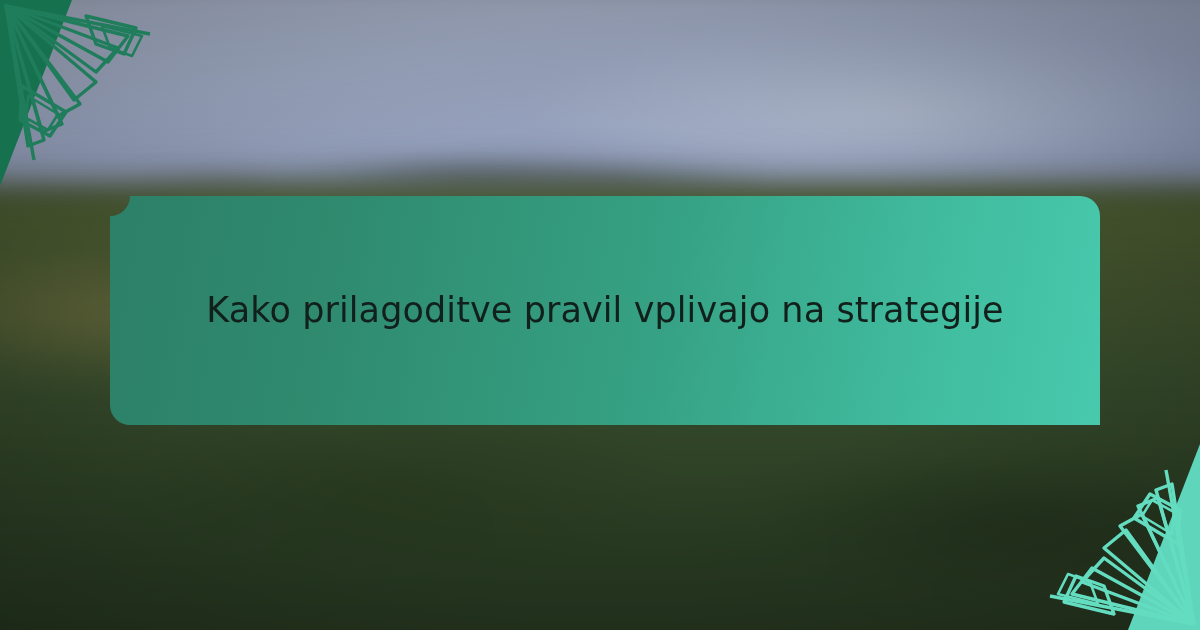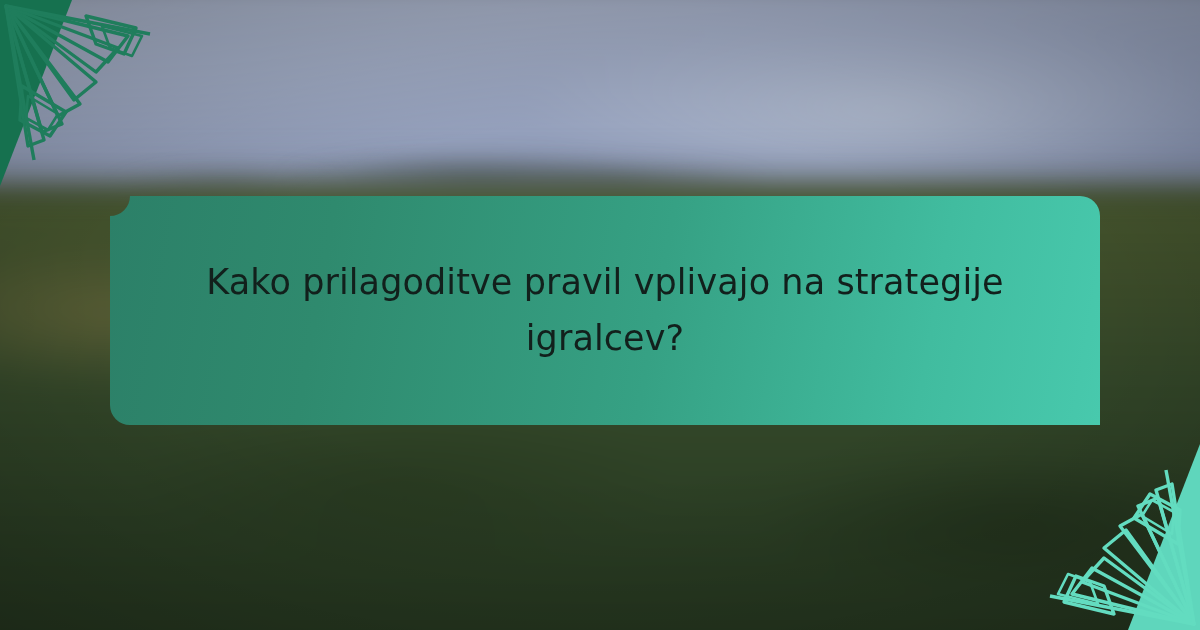--- a/index.html
+++ b/index.html
@@ -196,19 +196,18 @@
           <path d="M162 94 L132 76 L142 60 L164 72 Z"></path>
         </g>
       </g>
     </svg>
   </div>
 
   <div class="banner-wrap">
     <div class="banner" style="border-radius: 0px; clip-path: path(&quot;M 20 0 L 970 0 A 20 20 0 0 1 990 20 L 990 229 L 20 229 A 20 20 0 0 1 0 209 L 0 20 A 20 20 0 0 0 20 0 Z&quot;);"></div>
     <div class="banner-text">
       <div>Kako prilagoditve pravil vplivajo na strategije</div>
-      <div>igralcev?</div>
     </div>
   <div style="position: absolute; left: 0px; top: 0px; width: 20px; height: 20px; overflow: hidden; pointer-events: none;"></div>
       <div style="position: absolute; right: 0px; bottom: 0px; width: 20px; height: 20px; overflow: hidden; pointer-events: none;"></div>
     </div>
 
 </div>
 
 </body></html>

